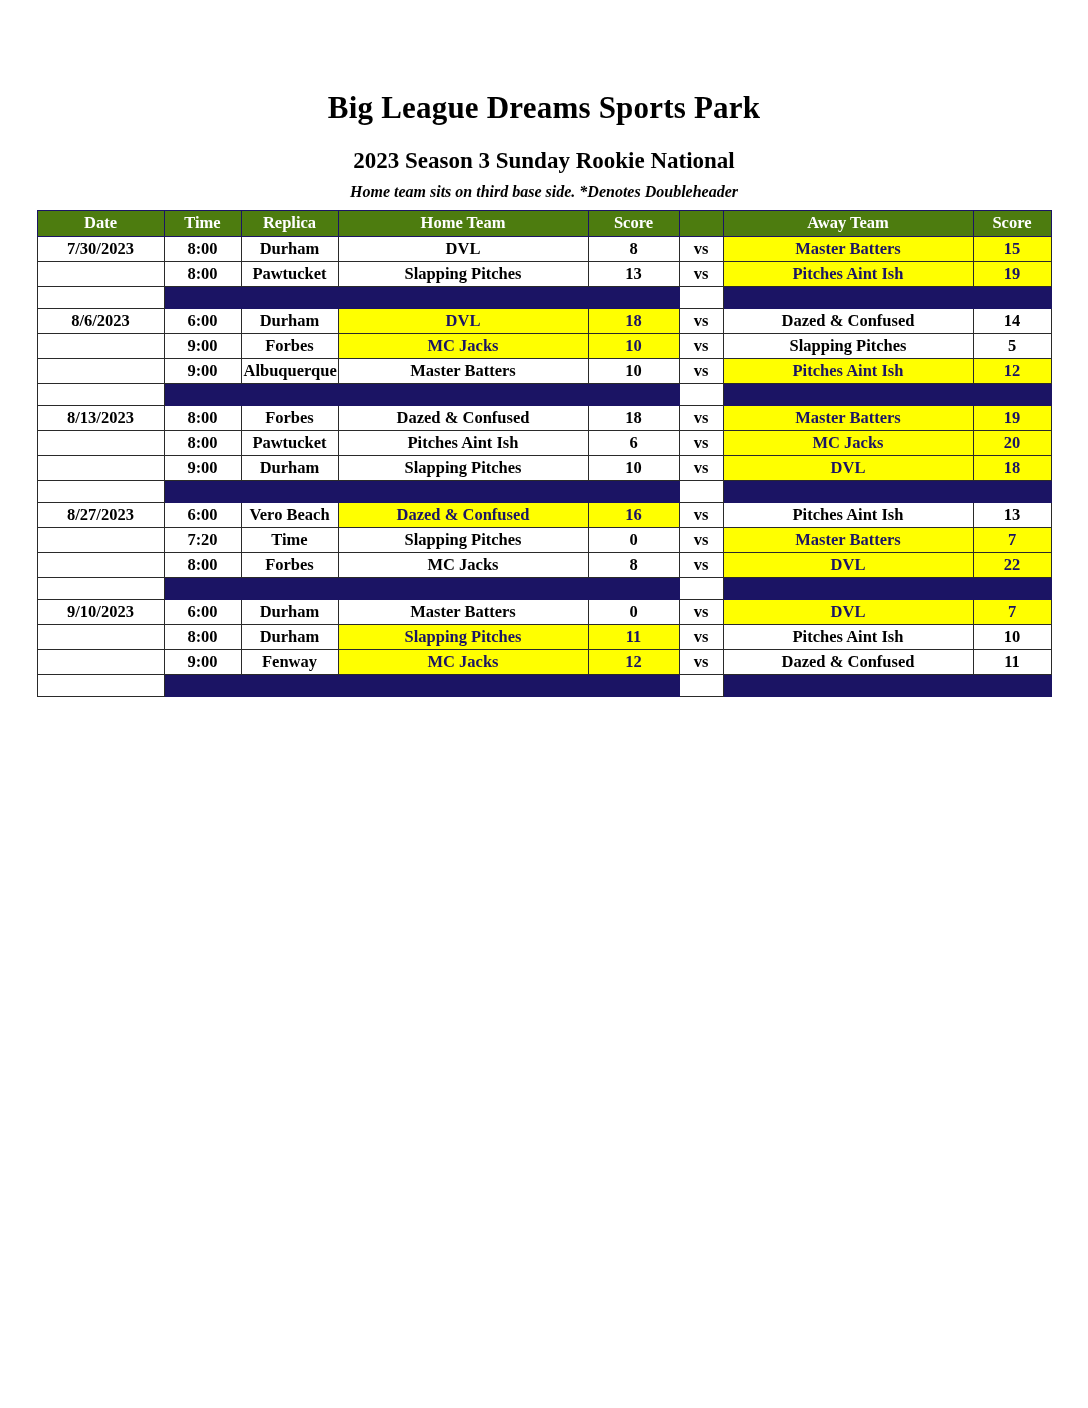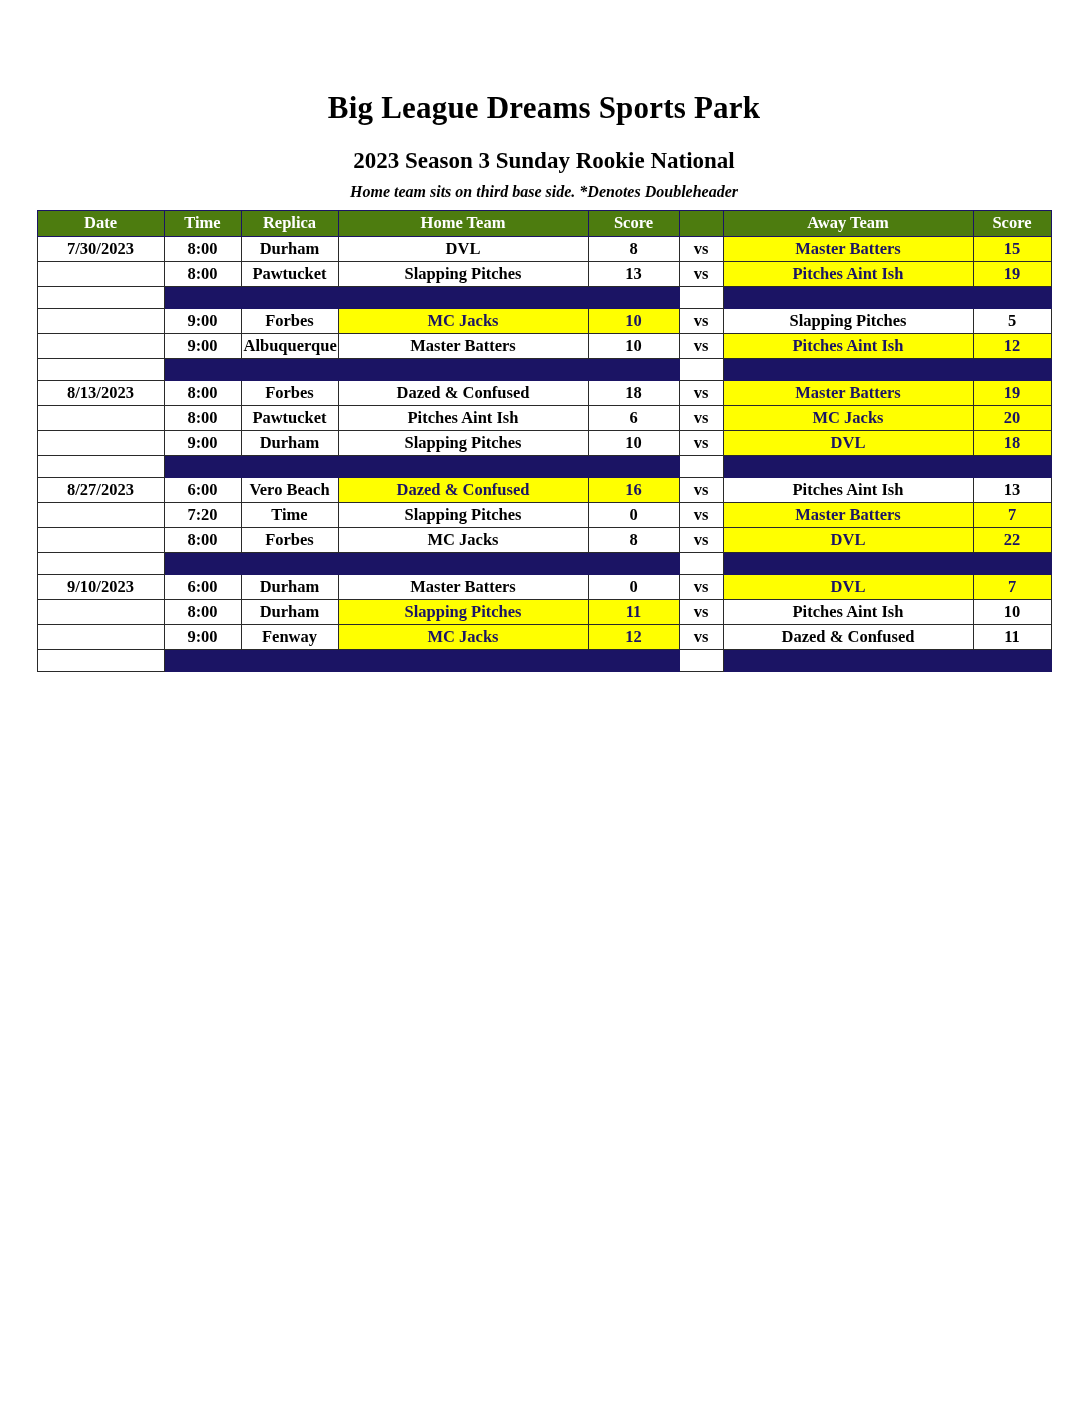--- a/index.html
+++ b/index.html
@@ -159,20 +159,30 @@
           <td class="white">&nbsp;</td>
           <td>&nbsp;</td>
           <td>&nbsp;</td>
           <td>&nbsp;</td>
           <td>&nbsp;</td>
           <td class="white">&nbsp;</td>
           <td>&nbsp;</td>
           <td>&nbsp;</td>
         </tr>
         <tr>
+          <td class="plain">8/6/2023</td>
+          <td class="plain">6:00</td>
+          <td class="plain">Durham</td>
+          <td class="hl">DVL</td>
+          <td class="hl">18</td>
+          <td class="vs">vs</td>
+          <td class="plain">Dazed &amp; Confused</td>
+          <td class="plain">14</td>
+        </tr>
+        <tr>
           <td class="plain">&nbsp;</td>
           <td class="plain">9:00</td>
           <td class="plain">Forbes</td>
           <td class="hl">MC Jacks</td>
           <td class="hl">10</td>
           <td class="vs">vs</td>
           <td class="plain">Slapping Pitches</td>
           <td class="plain">5</td>
         </tr>
         <tr>

